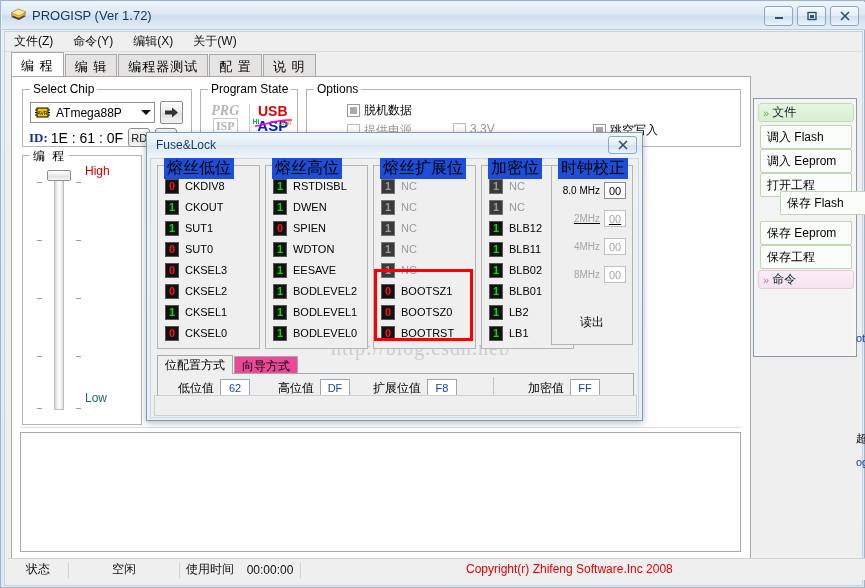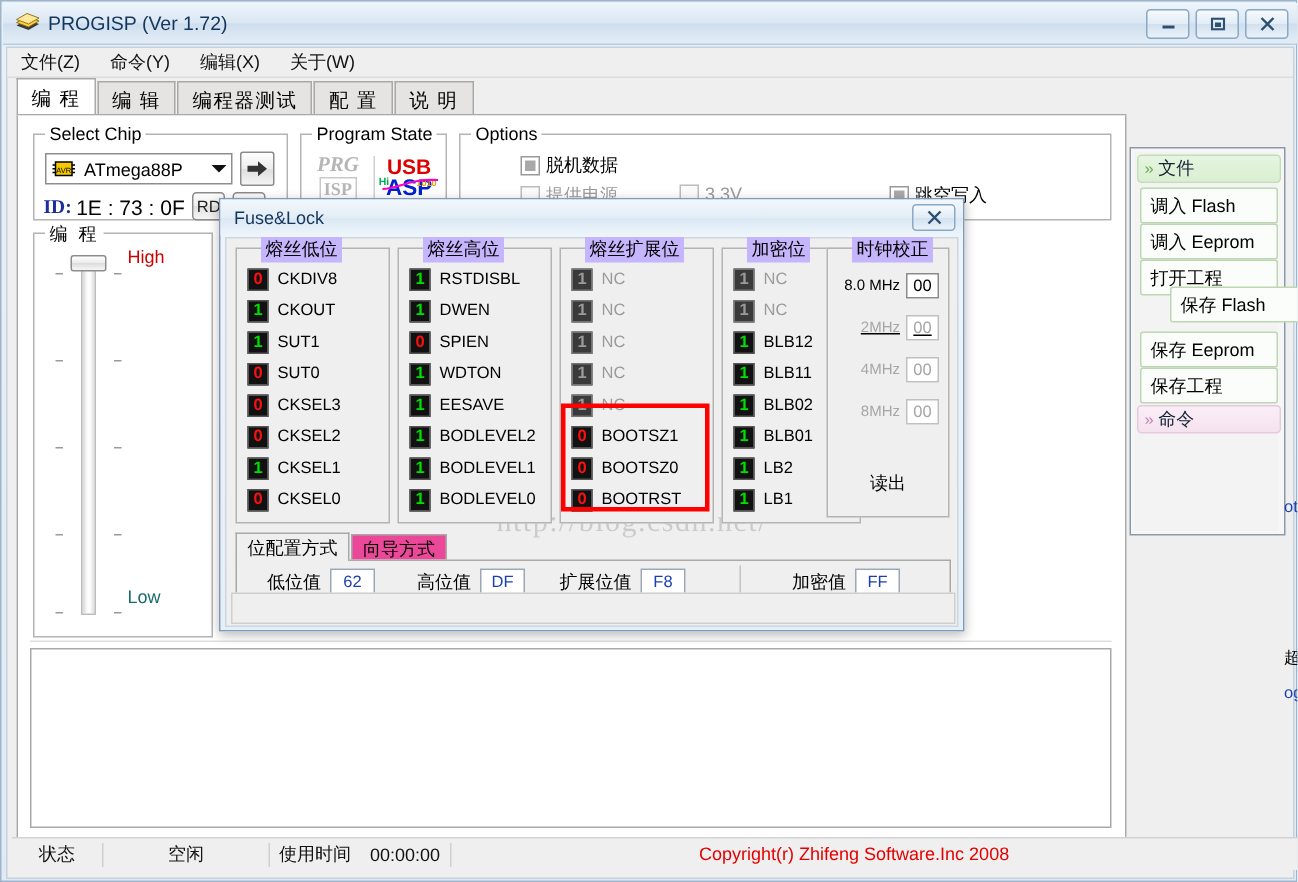--- a/index.html
+++ b/index.html
@@ -274,22 +274,22 @@
     display:flex; align-items:center; justify-content:center;
   }
   .dlg-body {
     position:absolute; left: 3px; top: 25px; width: 489px; height: 260px;
     background: #f0efef; border: 1px solid #cdd7e0;
   }
 
   
   .fgrp { position:absolute; top: 6px; border:1px solid #b4b4b4; background:#f0efef; }
   .fgrp > .flegend {
-    position:absolute; top:-8px; left:6px; background:#c4b5fd; padding:0 3px;
-    font-size:12px; color:#000; white-space:nowrap;margin-left:10px;
+    position:absolute; top:-8px; left:6px; background:#1d4ed8; padding:0 3px;
+    font-size:16px; color:#000; white-space:nowrap;
   }
   .frow { position:absolute; left: 7px; display:flex; align-items:center; height:16px; }
   .bitbox {
     width: 14px; height: 15px; flex:none;
     background: #111; border: 1px solid #555;
     display:flex; align-items:center; justify-content:center;
     font-size: 11px; font-weight: bold; font-family:"Liberation Sans",sans-serif;
   }
   .bitbox.one { color:#00e000; }
   .bitbox.zero { color:#ff1010; }
@@ -416,21 +416,21 @@
             <span class="cval">ATmega88P</span>
             <span class="carrow"></span>
           </div>
           <div class="go-btn">
             <svg width="15" height="13" viewBox="0 0 15 13">
               <path d="M1,4.5 h7 V1.5 L14,6.5 L8,11.5 V8.5 H1 Z" fill="#333"></path>
             </svg>
           </div>
           <div class="idline">
             <span class="idlabel">ID:</span>
-            <span class="idval">1E : 73 : 0F</span>
+            <span class="idval">1E : 61 : 0F</span>
             <span class="sbtn">RD</span>
             <span class="sbtn">SN</span>
           </div>
         </div>
 
         <div class="gbox" id="grp-pstate">
           <span class="legend">Program State</span>
           <div class="pstate-inner">
             <div class="prgisp">
               <div class="l1">PRG</div>

